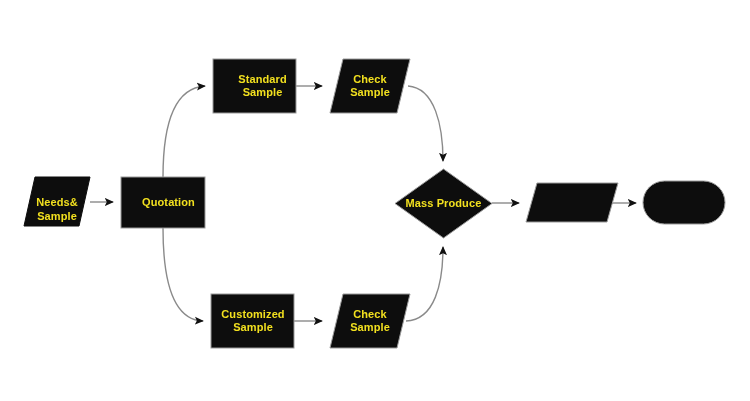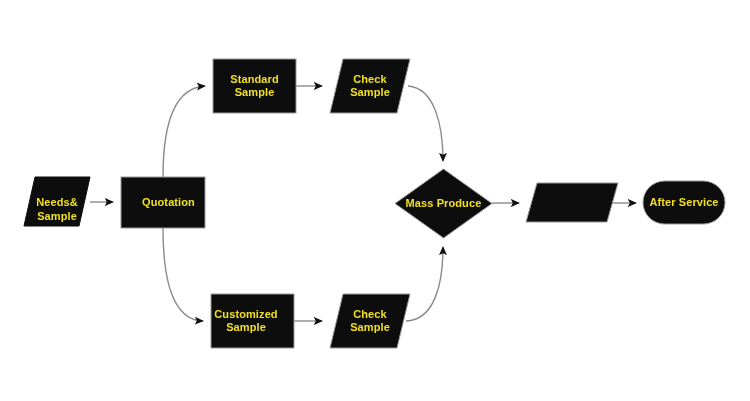--- a/index.html
+++ b/index.html
@@ -98,30 +98,29 @@
 
       <rect x="643" y="181" width="82" height="43" rx="21.5" ry="21.5" fill="#0d0d0d" stroke="#9a9a9a" stroke-width="1"></rect>
     </g>
   </svg>
 
   <div class="node-label" style="left:24px; top:185px; width:66px; height:49px;">Needs&amp;
 Sample</div>
 
   <div class="node-label" style="left:121px; top:177px; width:95px; height:51px;">Quotation</div>
 
-  <div class="node-label" style="left:213px; top:59px; width:83px; height:54px;">Standard
+  <div class="node-label" style="left:213px; top:59px; width:83px; height:54px;padding-left:8px;">Standard
 Sample</div>
 
   <div class="node-label" style="left:330px; top:59px; width:80px; height:54px;">Check
 Sample</div>
 
-  <div class="node-label" style="left:211px; top:294px; width:70px; height:54px;">Customized
+  <div class="node-label" style="left:211px; top:294px; width:70px; height:54px;padding-left:7px;">Customized
 Sample</div>
 
   <div class="node-label" style="left:330px; top:294px; width:80px; height:54px;">Check
 Sample</div>
 
   <div class="node-label" style="left:395px; top:169px; width:97px; height:70px;">Mass Produce</div>
 
 
-  <div class="node-label" style="left:643px; top:181px; width:82px; height:43px;">After Service</div>
 
 </div>
 
 </body></html>

